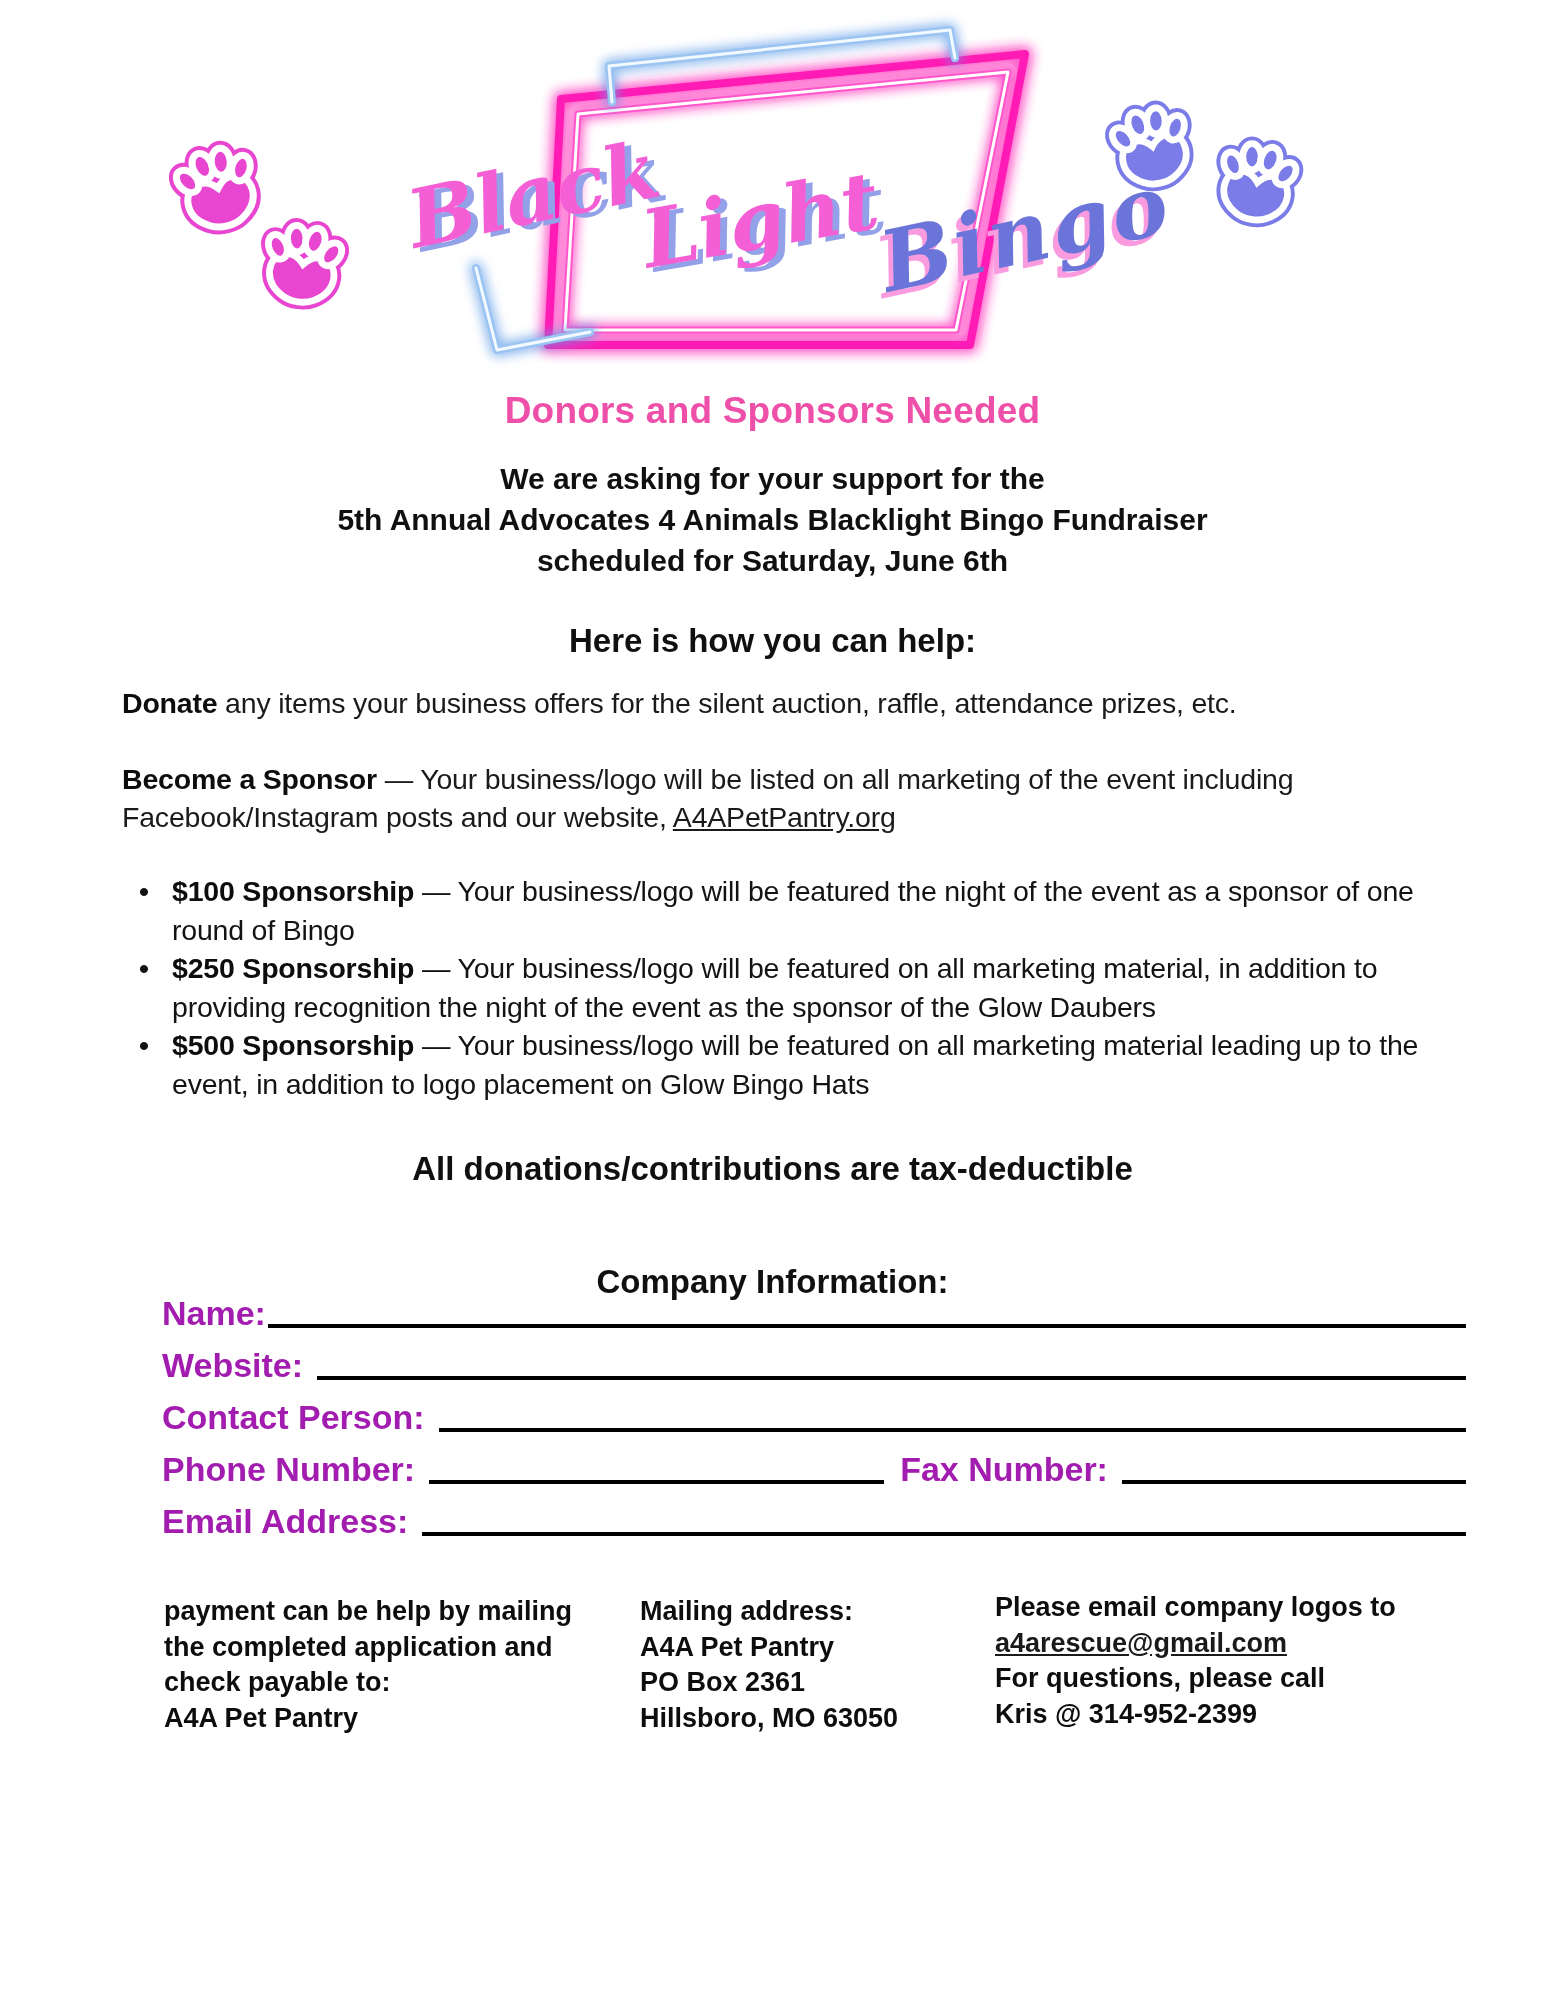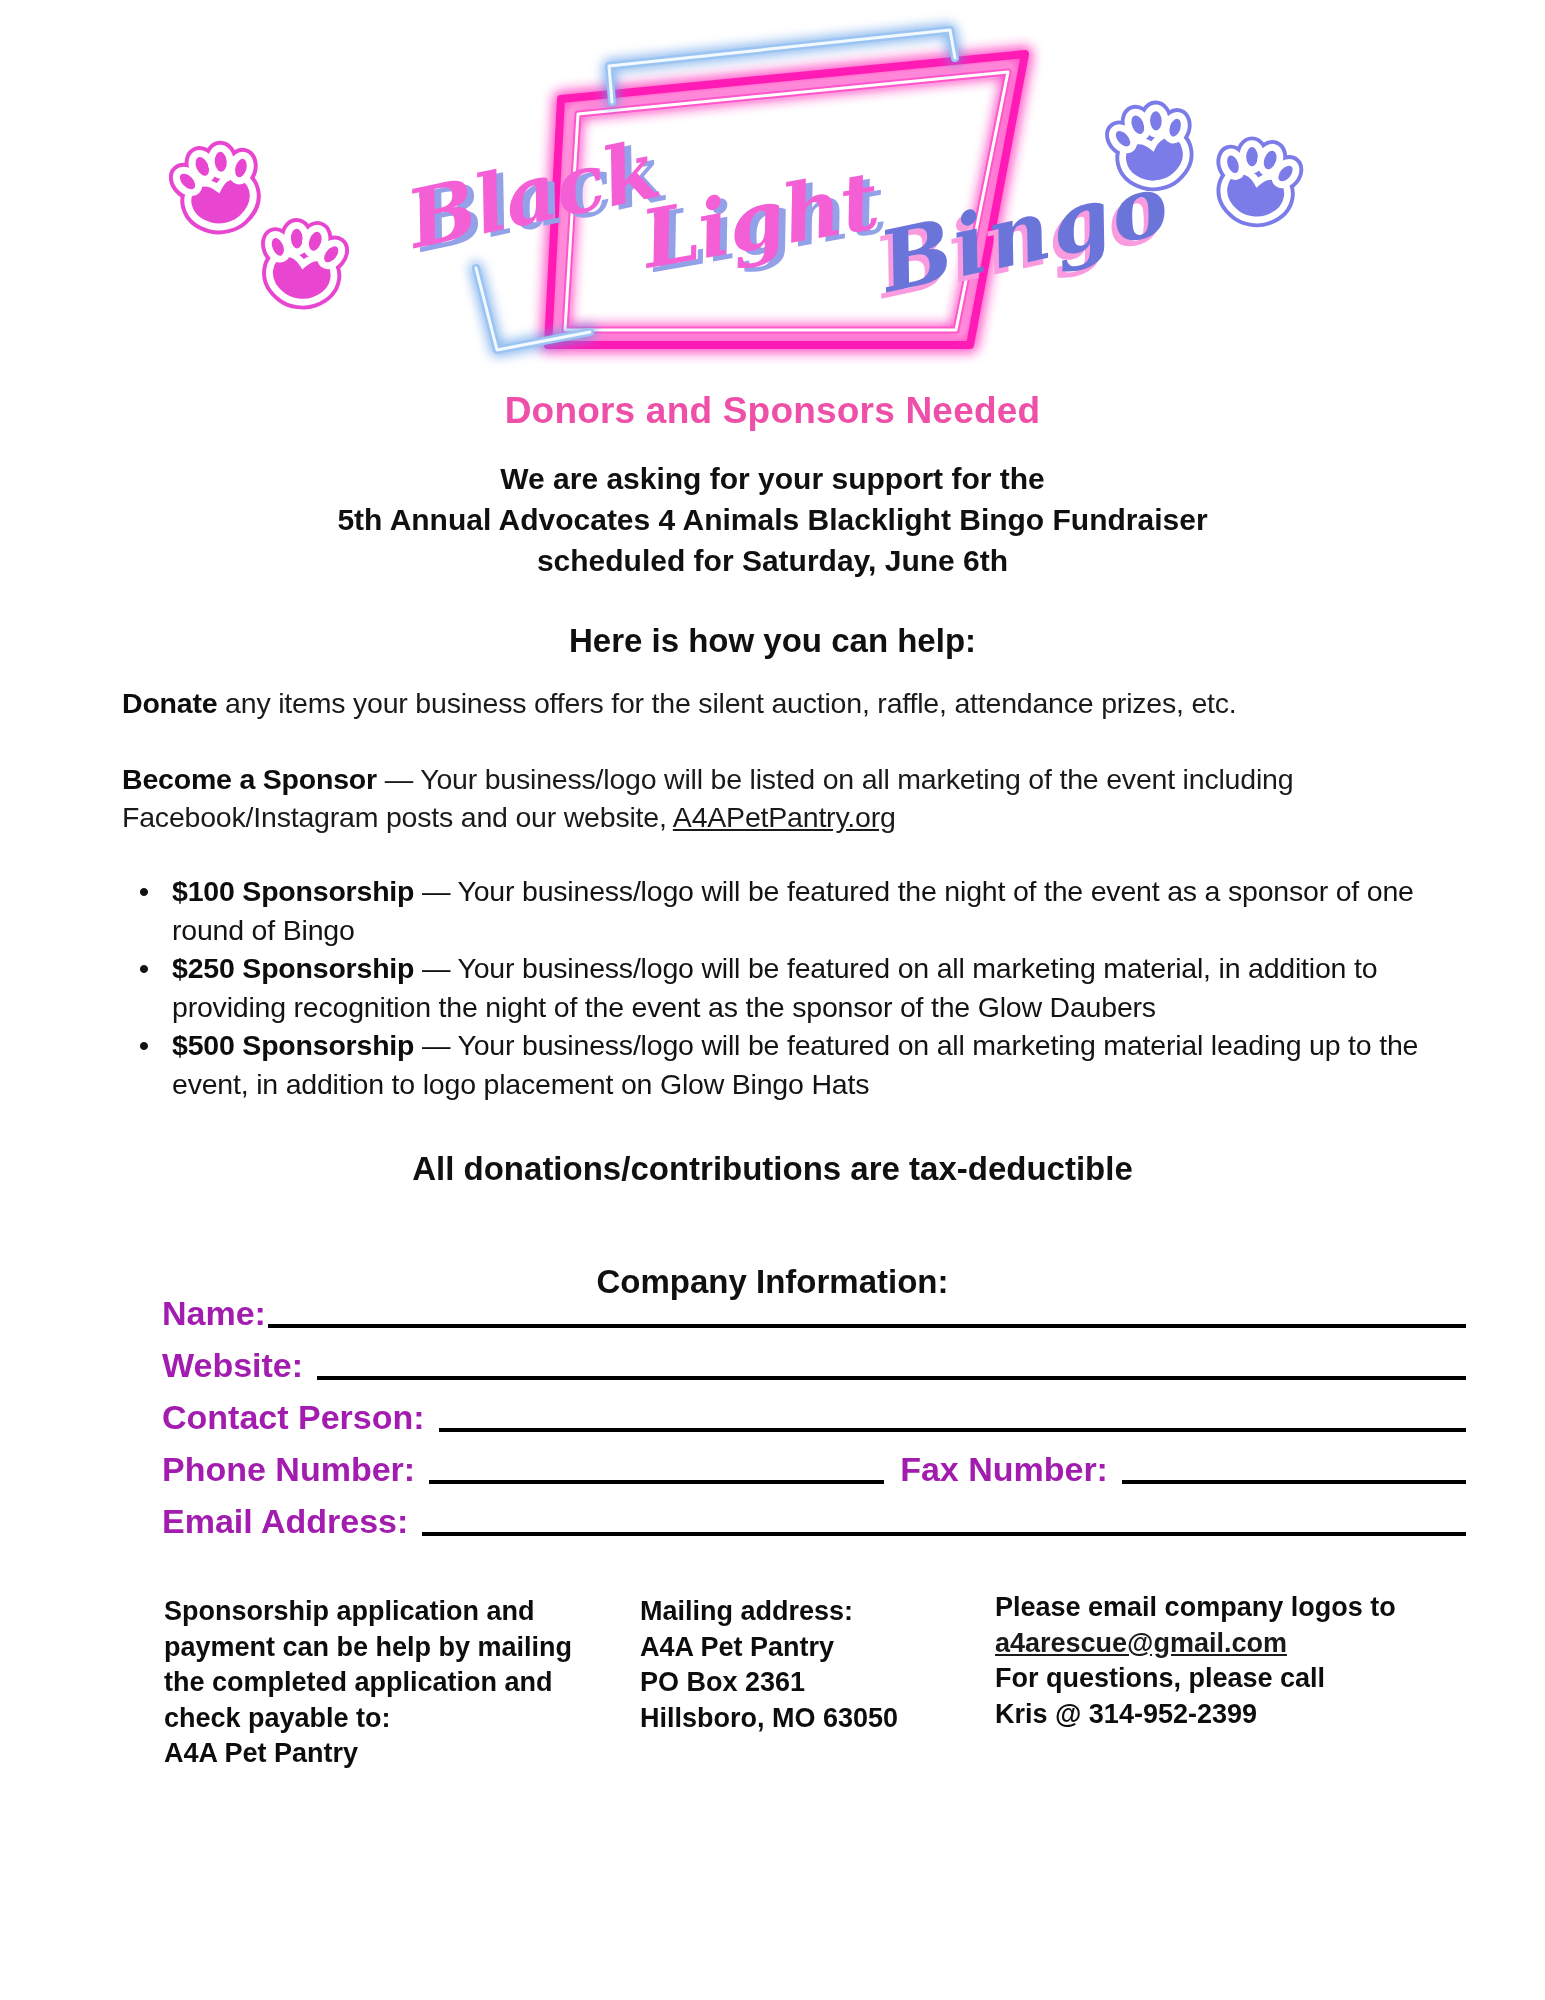--- a/index.html
+++ b/index.html
@@ -169,21 +169,20 @@
       <span class="form-label" style="margin-left:16px;">Fax Number:</span>
       <span class="fline"></span>
     </div>
     <div class="frow">
       <span class="form-label">Email Address:</span>
       <span class="fline"></span>
     </div>
   </div>
 
   <div class="abs fcol" style="top:1594px;left:164px;width:430px;">
-    <div>Sponsorship application and</div>
     <div>payment can be help by mailing</div>
     <div>the completed application and</div>
     <div>check payable to:</div>
     <div>A4A Pet Pantry</div>
   </div>
 
   <div class="abs fcol" style="top:1594px;left:640px;width:300px;">
     <div>Mailing address:</div>
     <div>A4A Pet Pantry</div>
     <div>PO Box 2361</div>

